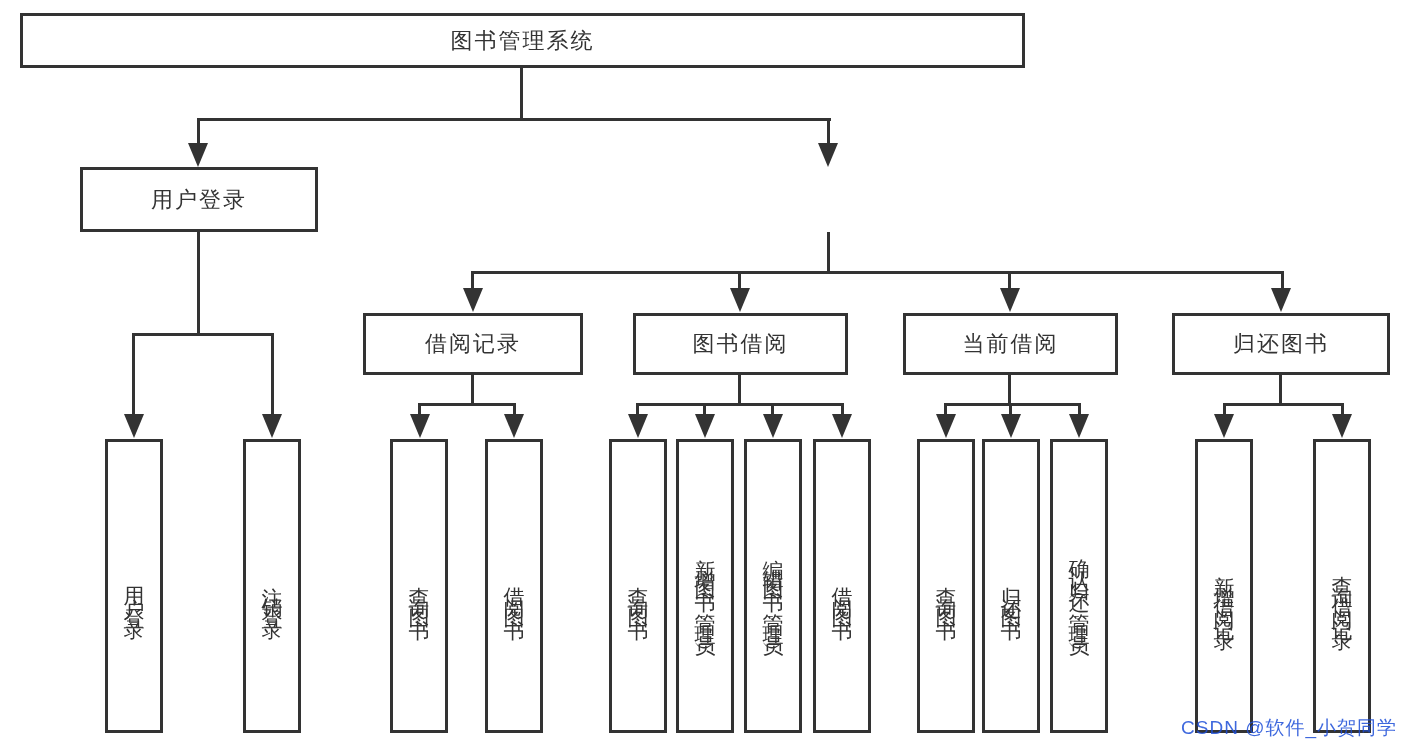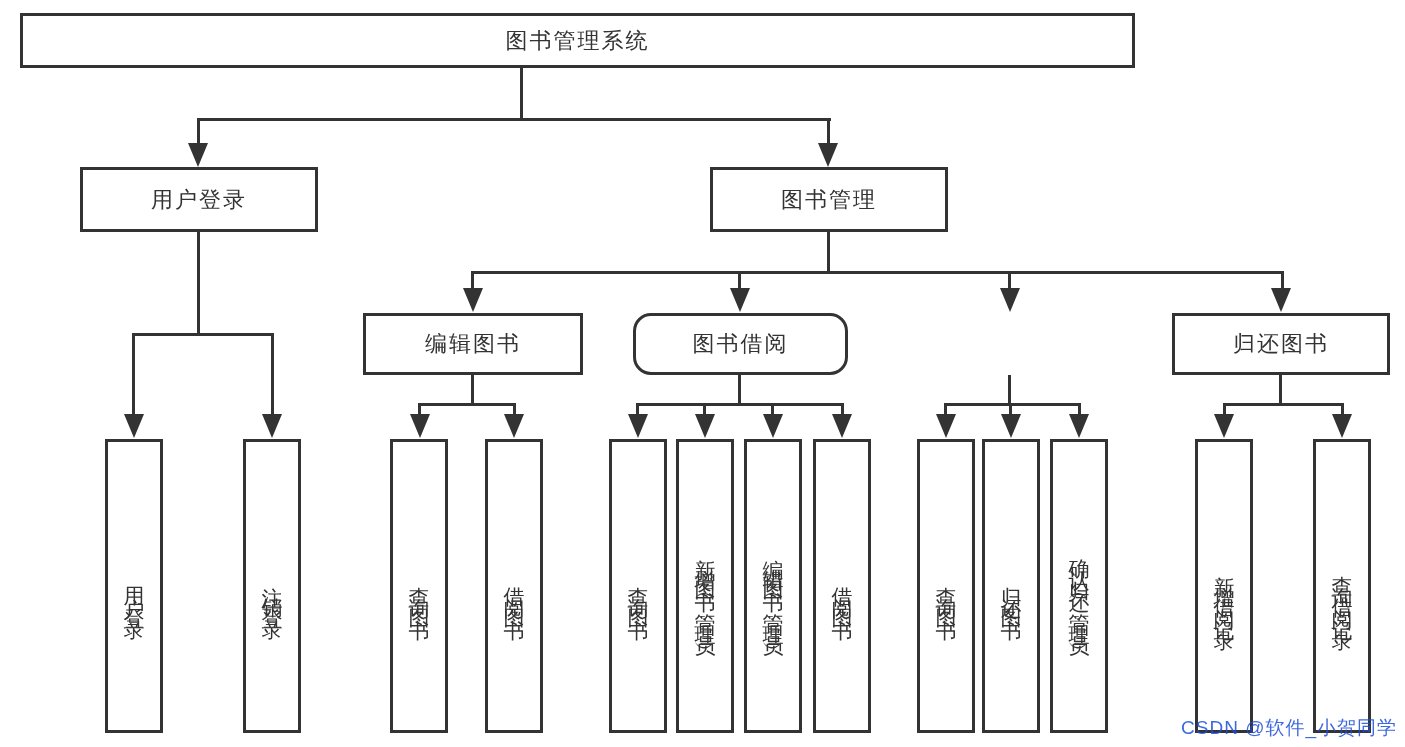--- a/index.html
+++ b/index.html
@@ -26,36 +26,33 @@
   .watermark{
     position:absolute;right:8px;bottom:6px;font-size:19px;color:#1d4ed8;
     letter-spacing:1px;opacity:.85;
   }
 </style>
 </head>
 <body>
 
 <div id="canvas">
 
-  <div class="box" style="left:20px;top:13px;width:1115px;height:55px;text-align:center;">
+  <div class="box" style="left:20px;top:13px;width:1005px;height:55px;text-align:center;">
     <span>图书管理系统</span>
   </div>
 
   <div class="ln" style="left:520px;top:68px;width:3px;height:52px;"></div>
   <div class="ln" style="left:197px;top:118px;width:634px;height:3px;"></div>
   <div class="ln" style="left:197px;top:118px;width:3px;height:28px;"></div>
   <div class="ar" style="left:188px;top:143px;"></div>
   <div class="ln" style="left:827px;top:118px;width:3px;height:28px;"></div>
   <div class="ar" style="left:818px;top:143px;"></div>
 
   <div class="box" style="left:80px;top:167px;width:238px;height:65px;">
     <span>用户登录</span>
-  </div>
-  <div class="box" style="left:710px;top:167px;width:238px;height:65px;">
-    <span>图书管理</span>
   </div>
 
   <div class="ln" style="left:197px;top:232px;width:3px;height:104px;"></div>
   <div class="ln" style="left:132px;top:333px;width:142px;height:3px;"></div>
   <div class="ln" style="left:132px;top:333px;width:3px;height:83px;"></div>
   <div class="ar" style="left:124px;top:414px;"></div>
   <div class="ln" style="left:271px;top:333px;width:3px;height:83px;"></div>
   <div class="ar" style="left:262px;top:414px;"></div>
 
   <div class="ln" style="left:827px;top:232px;width:3px;height:42px;"></div>
@@ -63,24 +60,27 @@
   <div class="ln" style="left:471px;top:271px;width:3px;height:20px;"></div>
   <div class="ar" style="left:463px;top:288px;"></div>
   <div class="ln" style="left:738px;top:271px;width:3px;height:20px;"></div>
   <div class="ar" style="left:730px;top:288px;"></div>
   <div class="ln" style="left:1008px;top:271px;width:3px;height:20px;"></div>
   <div class="ar" style="left:1000px;top:288px;"></div>
   <div class="ln" style="left:1281px;top:271px;width:3px;height:20px;"></div>
   <div class="ar" style="left:1271px;top:288px;"></div>
 
   <div class="box" style="left:363px;top:313px;width:220px;height:62px;">
-    <span>编辑图书</span>
+    <span>借阅记录</span>
   </div>
-  <div class="box" style="left:633px;top:313px;width:215px;height:62px;border-radius:18px;">
+  <div class="box" style="left:633px;top:313px;width:215px;height:62px;">
     <span>图书借阅</span>
+  </div>
+  <div class="box" style="left:903px;top:313px;width:215px;height:62px;">
+    <span>当前借阅</span>
   </div>
   <div class="box" style="left:1172px;top:313px;width:218px;height:62px;">
     <span>归还图书</span>
   </div>
 
   <div class="ln" style="left:471px;top:375px;width:3px;height:31px;"></div>
   <div class="ln" style="left:418px;top:403px;width:98px;height:3px;"></div>
   <div class="ln" style="left:418px;top:403px;width:3px;height:13px;"></div>
   <div class="ar" style="left:410px;top:414px;"></div>
   <div class="ln" style="left:513px;top:403px;width:3px;height:13px;"></div>

